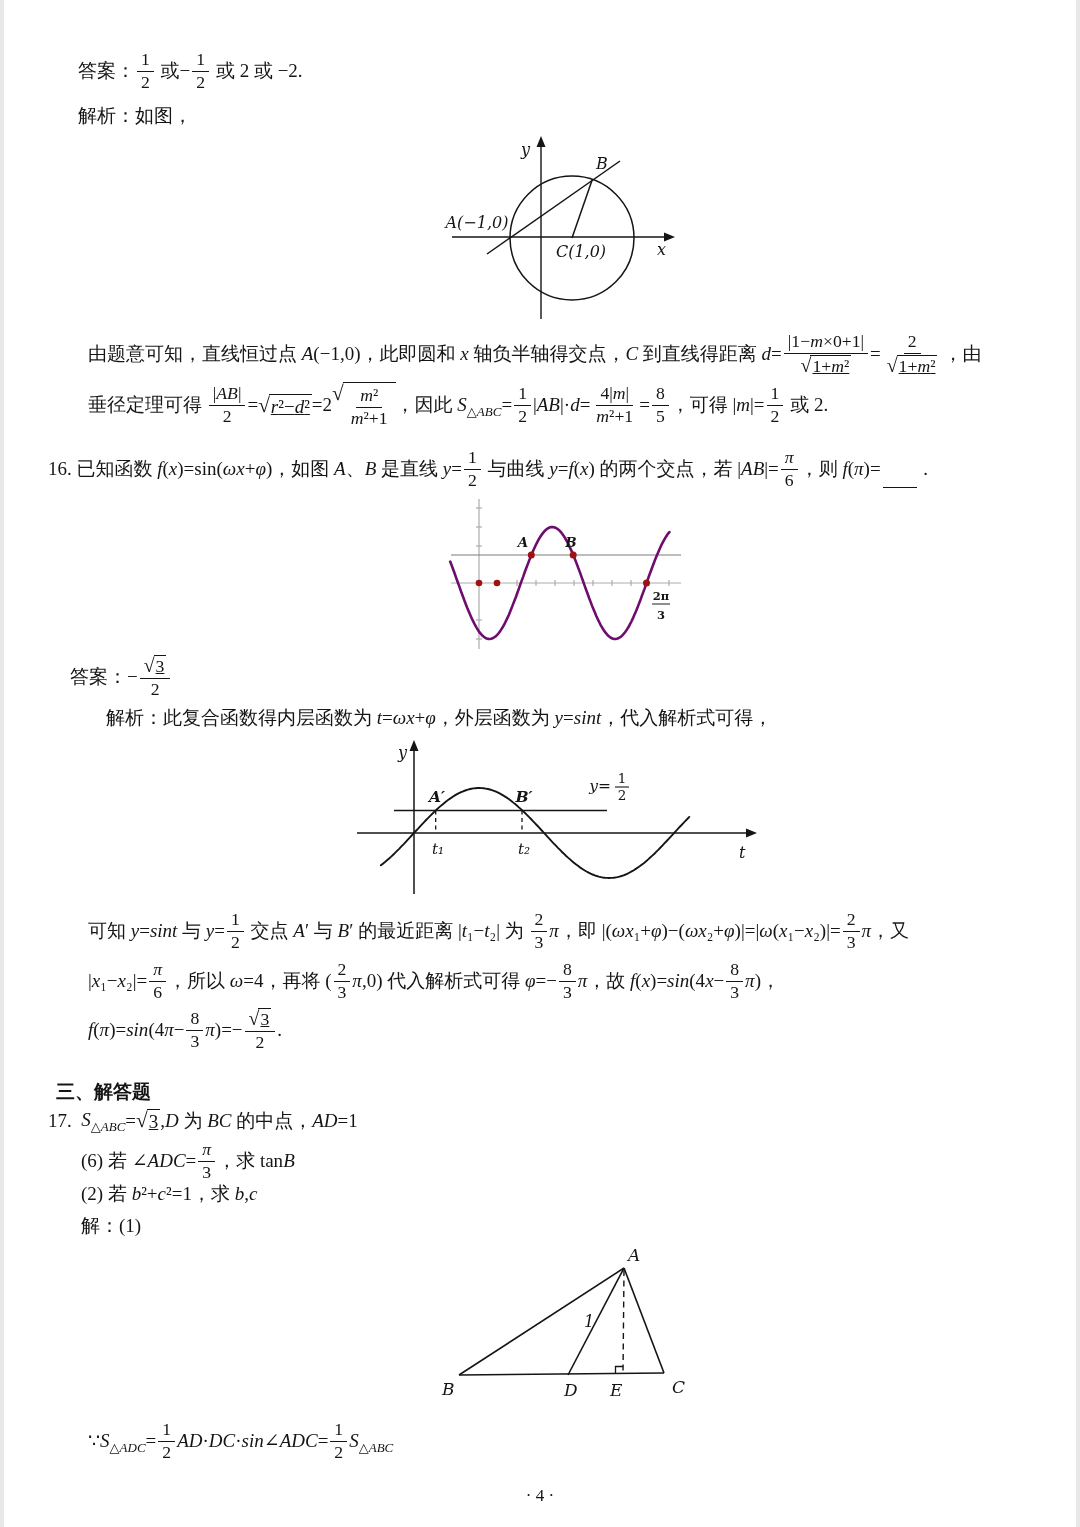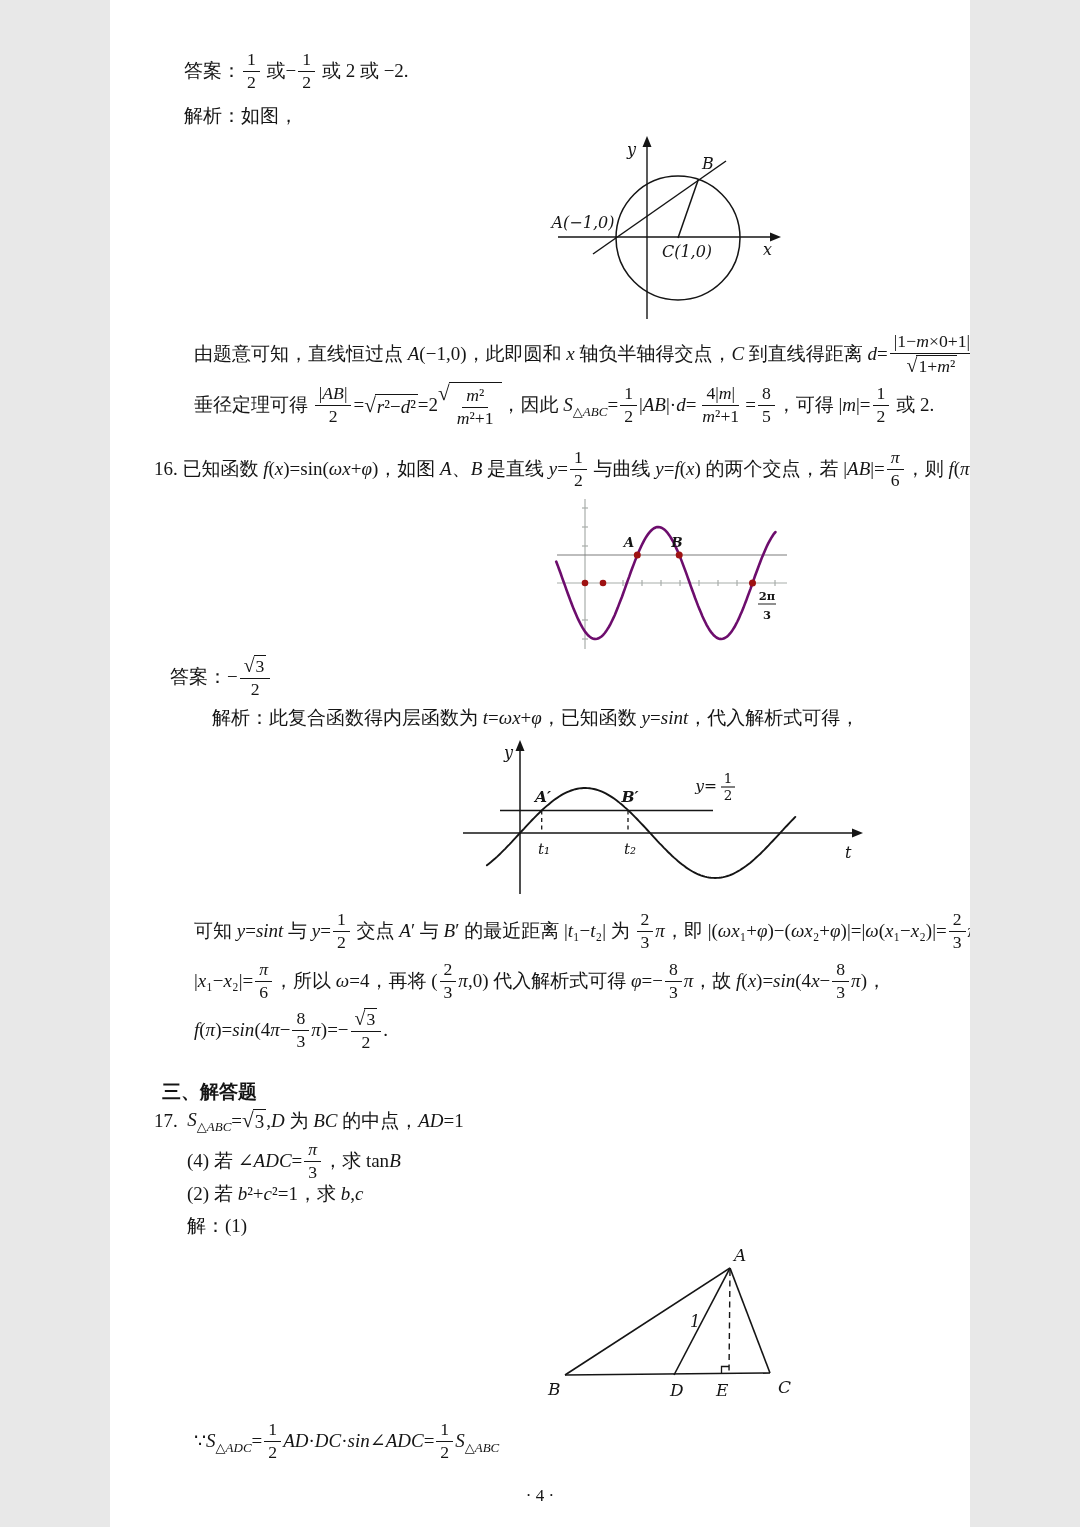--- a/index.html
+++ b/index.html
@@ -1,29 +1,29 @@
 <!DOCTYPE html>
 <html><head>
 <meta charset="utf-8">
 <style>
   html,body{margin:0;padding:0;background:#e8e8e8;}
-  .page{position:relative;width:860px;height:1527px;background:#ffffff;margin:0 auto;
+  .page{position:relative;width:1072px;height:1527px;background:#ffffff;margin:0 auto;
         font-family:"Liberation Serif","DejaVu Serif",serif;color:#151515;overflow:hidden;}
   .line{position:absolute;display:flex;align-items:center;white-space:pre;
         font-size:19px;line-height:1.25;}
   .line .t{font-style:normal;}
   .line .i{font-style:italic;}
   .bold{font-weight:700;font-family:Liberation Serif, serif;}
   .frac{display:inline-flex;flex-direction:column;align-items:center;margin:0 2px;
         font-size:0.93em;line-height:1.12;}
   .frac>.num{padding:0 4px 1px;border-bottom:1.3px solid #151515;text-align:center;}
   .frac>.den{padding:1px 4px 0;text-align:center;}
   .rad{display:inline-flex;align-items:flex-start;}
   .rsign{font-size:1.12em;line-height:1.05;margin-right:-1px;}
-  .rbody{border-top:1.3px solid #151515;padding:1px 2px 0;line-height:1.12;}
+  .rbody{border-top:1.3px solid #151515;padding:1px 2px 0;line-height:1.12;text-decoration:underline;}
   sub{font-size:13px;font-style:italic;line-height:1;}
   .blank{display:inline-block;height:1em;width:34px;border-bottom:1.5px solid #151515;
          align-self:flex-end;margin:0 2px 3px;}
   svg{position:absolute;overflow:visible;}
   .fl{font-family:"DejaVu Serif","Liberation Serif",serif;font-style:italic;fill:#151515;}
   .fu{font-family:"DejaVu Serif","Liberation Serif",serif;font-style:normal;fill:#151515;}
   .footer{position:absolute;left:0;width:100%;display:flex;justify-content:center;
           font-size:17px;}
 </style>
 </head>
@@ -86,22 +86,22 @@
     </g>
     <text x="74" y="50" class="fl" font-size="13.5" font-weight="bold" text-anchor="middle">A</text>
     <text x="122" y="50" class="fl" font-size="13.5" font-weight="bold" text-anchor="middle">B</text>
     <g>
       <text x="212" y="103" class="fu" font-size="11.5" font-weight="bold" text-anchor="middle" fill="#333">2π</text>
       <line x1="203" y1="107" x2="221" y2="107" stroke="#333" stroke-width="1.1"></line>
       <text x="212" y="122" class="fu" font-size="11.5" font-weight="bold" text-anchor="middle" fill="#333">3</text>
     </g>
   </svg>
 
-  <div class="line" style="left:60px;top:655px;"><span class="t">答案：−</span><span class="frac"><span class="num"><span class="rad"><span class="rsign">√</span><span class="rbody"><span class="t">3</span></span></span></span><span class="den"><span class="t">2</span></span></span></div>
-  <div class="line" style="left:74px;top:706px;margin-left:28px;"><span class="t">解析：此复合函数得内层函数为 </span><span class="i">t</span><span class="t">=</span><span class="i">ωx</span><span class="t">+</span><span class="i">φ</span><span class="t">，已知函数 </span><span class="i">y</span><span class="t">=</span><span class="i">sint</span><span class="t">，代入解析式可得，</span></div>
+  <div class="line" style="left:66px;top:655px;"><span class="t">答案：−</span><span class="frac"><span class="num"><span class="rad"><span class="rsign">√</span><span class="rbody"><span class="t">3</span></span></span></span><span class="den"><span class="t">2</span></span></span></div>
+  <div class="line" style="left:74px;top:706px;margin-left:28px;"><span class="t">解析：此复合函数得内层函数为 </span><span class="i">t</span><span class="t">=</span><span class="i">ωx</span><span class="t">+</span><span class="i">φ</span><span class="t">，外层函数为 </span><span class="i">y</span><span class="t">=</span><span class="i">sint</span><span class="t">，代入解析式可得，</span></div>
 
   <svg width="420" height="160" style="left:345px;top:738px;">
     <line x1="8" y1="95" x2="400" y2="95" stroke="#151515" stroke-width="1.5"></line>
     <polygon points="408,95 397,90.5 397,99.5" fill="#151515"></polygon>
     <line x1="65" y1="10" x2="65" y2="156" stroke="#151515" stroke-width="1.5"></line>
     <polygon points="65,2 60.5,13 69.5,13" fill="#151515"></polygon>
     <line x1="45" y1="72.5" x2="258" y2="72.5" stroke="#151515" stroke-width="1.5"></line>
     <polyline fill="none" stroke="#151515" stroke-width="1.9" stroke-linecap="round" points="31.9,127.3 33.9,125.7 36.0,124.0 38.0,122.3 40.1,120.5 42.2,118.6 44.2,116.7 46.3,114.7 48.3,112.6 50.4,110.6 52.4,108.4 54.5,106.3 56.6,104.1 58.6,101.9 60.7,99.7 62.7,97.5 64.8,95.2 66.8,93.0 68.9,90.8 70.9,88.6 73.0,86.4 75.1,84.2 77.1,82.0 79.2,79.9 81.2,77.8 83.3,75.8 85.3,73.8 87.4,71.8 89.5,69.9 91.5,68.1 93.6,66.4 95.6,64.7 97.7,63.1 99.7,61.5 101.8,60.1 103.8,58.7 105.9,57.4 108.0,56.2 110.0,55.2 112.1,54.2 114.1,53.3 116.2,52.5 118.2,51.8 120.3,51.2 122.4,50.8 124.4,50.4 126.5,50.2 128.5,50.0 130.6,50.0 132.6,50.1 134.7,50.3 136.7,50.6 138.8,51.0 140.9,51.5 142.9,52.2 145.0,52.9 147.0,53.7 149.1,54.7 151.1,55.7 153.2,56.9 155.3,58.1 157.3,59.4 159.4,60.8 161.4,62.3 163.5,63.9 165.5,65.6 167.6,67.3 169.6,69.1 171.7,70.9 173.8,72.9 175.8,74.8 177.9,76.8 179.9,78.9 182.0,81.0 184.0,83.2 186.1,85.3 188.2,87.5 190.2,89.7 192.3,92.0 194.3,94.2 196.4,96.4 198.4,98.7 200.5,100.9 202.5,103.1 204.6,105.3 206.7,107.4 208.7,109.6 210.8,111.7 212.8,113.7 214.9,115.7 216.9,117.7 219.0,119.6 221.1,121.4 223.1,123.2 225.2,124.9 227.2,126.5 229.3,128.1 231.3,129.6 233.4,131.0 235.4,132.3 237.5,133.5 239.6,134.6 241.6,135.6 243.7,136.5 245.7,137.3 247.8,138.0 249.8,138.6 251.9,139.1 253.9,139.5 256.0,139.8 258.1,139.9 260.1,140.0 262.2,139.9 264.2,139.8 266.3,139.5 268.3,139.1 270.4,138.6 272.5,138.0 274.5,137.3 276.6,136.5 278.6,135.6 280.7,134.5 282.7,133.4 284.8,132.2 286.8,130.9 288.9,129.5 291.0,128.1 293.0,126.5 295.1,124.9 297.1,123.2 299.2,121.4 301.2,119.5 303.3,117.6 305.4,115.7 307.4,113.7 309.5,111.6 311.5,109.5 313.6,107.4 315.6,105.2 317.7,103.0 319.7,100.8 321.8,98.6 323.9,96.4 325.9,94.1 328.0,91.9 330.0,89.7 332.1,87.5 334.1,85.3 336.2,83.1 338.3,81.0 340.3,78.9"></polyline>
     <line x1="86.7" y1="72.5" x2="86.7" y2="95" stroke="#151515" stroke-width="1.3" stroke-dasharray="4,3.5"></line>
     <line x1="173" y1="72.5" x2="173" y2="95" stroke="#151515" stroke-width="1.3" stroke-dasharray="4,3.5"></line>
@@ -118,21 +118,21 @@
       <text x="273" y="62" class="fu" font-size="13.5" text-anchor="middle">2</text>
     </g>
   </svg>
 
   <div class="line" style="left:84px;top:910px;"><span class="t">可知 </span><span class="i">y</span><span class="t">=</span><span class="i">sint</span><span class="t"> 与 </span><span class="i">y</span><span class="t">=</span><span class="frac"><span class="num"><span class="t">1</span></span><span class="den"><span class="t">2</span></span></span><span class="t"> 交点 </span><span class="i">A</span><span class="t">′ 与 </span><span class="i">B</span><span class="t">′ 的最近距离 |</span><span class="i">t</span><span class="t">₁−</span><span class="i">t</span><span class="t">₂| 为 </span><span class="frac"><span class="num"><span class="t">2</span></span><span class="den"><span class="t">3</span></span></span><span class="i">π</span><span class="t">，即 |(</span><span class="i">ωx</span><span class="t">₁+</span><span class="i">φ</span><span class="t">)−(</span><span class="i">ωx</span><span class="t">₂+</span><span class="i">φ</span><span class="t">)|=|</span><span class="i">ω</span><span class="t">(</span><span class="i">x</span><span class="t">₁−</span><span class="i">x</span><span class="t">₂)|=</span><span class="frac"><span class="num"><span class="t">2</span></span><span class="den"><span class="t">3</span></span></span><span class="i">π</span><span class="t">，又</span></div>
   <div class="line" style="left:84px;top:960px;"><span class="t">|</span><span class="i">x</span><span class="t">₁−</span><span class="i">x</span><span class="t">₂|=</span><span class="frac"><span class="num"><span class="i">π</span></span><span class="den"><span class="t">6</span></span></span><span class="t">，所以 </span><span class="i">ω</span><span class="t">=4，再将 (</span><span class="frac"><span class="num"><span class="t">2</span></span><span class="den"><span class="t">3</span></span></span><span class="i">π</span><span class="t">,0) 代入解析式可得 </span><span class="i">φ</span><span class="t">=−</span><span class="frac"><span class="num"><span class="t">8</span></span><span class="den"><span class="t">3</span></span></span><span class="i">π</span><span class="t">，故 </span><span class="i">f</span><span class="t">(</span><span class="i">x</span><span class="t">)=</span><span class="i">sin</span><span class="t">(4</span><span class="i">x</span><span class="t">−</span><span class="frac"><span class="num"><span class="t">8</span></span><span class="den"><span class="t">3</span></span></span><span class="i">π</span><span class="t">)，</span></div>
   <div class="line" style="left:84px;top:1008px;"><span class="i">f</span><span class="t">(</span><span class="i">π</span><span class="t">)=</span><span class="i">sin</span><span class="t">(4</span><span class="i">π</span><span class="t">−</span><span class="frac"><span class="num"><span class="t">8</span></span><span class="den"><span class="t">3</span></span></span><span class="i">π</span><span class="t">)=−</span><span class="frac"><span class="num"><span class="rad"><span class="rsign">√</span><span class="rbody"><span class="t">3</span></span></span></span><span class="den"><span class="t">2</span></span></span><span class="t">.</span></div>
 
   <div class="line bold" style="left:52px;top:1080px;"><span class="t">三、解答题</span></div>
   <div class="line" style="left:44px;top:1108px;"><span class="t">17.  </span><span class="sbase"><span class="i">S</span><sub class="ssub">△ABC</sub></span><span class="t">=</span><span class="rad"><span class="rsign">√</span><span class="rbody"><span class="t">3</span></span></span><span class="t">,</span><span class="i">D</span><span class="t"> 为 </span><span class="i">BC</span><span class="t"> 的中点，</span><span class="i">AD</span><span class="t">=1</span></div>
-  <div class="line" style="left:77px;top:1140px;"><span class="t">(4) 若 ∠</span><span class="i">ADC</span><span class="t">=</span><span class="frac"><span class="num"><span class="i">π</span></span><span class="den"><span class="t">3</span></span></span><span class="t">，求 tan</span><span class="i">B</span></div>
+  <div class="line" style="left:77px;top:1140px;"><span class="t">(6) 若 ∠</span><span class="i">ADC</span><span class="t">=</span><span class="frac"><span class="num"><span class="i">π</span></span><span class="den"><span class="t">3</span></span></span><span class="t">，求 tan</span><span class="i">B</span></div>
   <div class="line" style="left:77px;top:1182px;"><span class="t">(2) 若 </span><span class="i">b</span><span class="t">²+</span><span class="i">c</span><span class="t">²=1，求 </span><span class="i">b</span><span class="t">,</span><span class="i">c</span></div>
   <div class="line" style="left:77px;top:1214px;align-items:center;"><span class="t">解：(1)</span></div>
 
   <svg width="300" height="165" style="left:420px;top:1245px;">
     <line x1="35" y1="130" x2="240" y2="128" stroke="#151515" stroke-width="1.6"></line>
     <line x1="35" y1="130" x2="200" y2="23" stroke="#151515" stroke-width="1.6"></line>
     <line x1="200" y1="23" x2="240" y2="128" stroke="#151515" stroke-width="1.6"></line>
     <line x1="144" y1="130" x2="200" y2="23" stroke="#151515" stroke-width="1.6"></line>
     <line x1="200" y1="25" x2="199" y2="129" stroke="#151515" stroke-width="1.4" stroke-dasharray="6,4.5"></line>
     <path d="M191.5 129 L191.5 121.5 L199 121.5" fill="none" stroke="#151515" stroke-width="1.3"></path>

